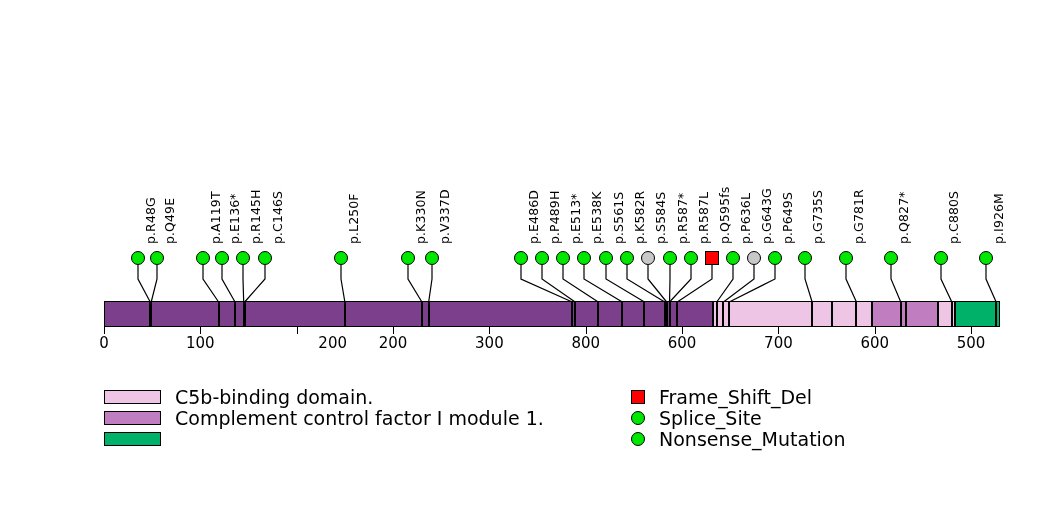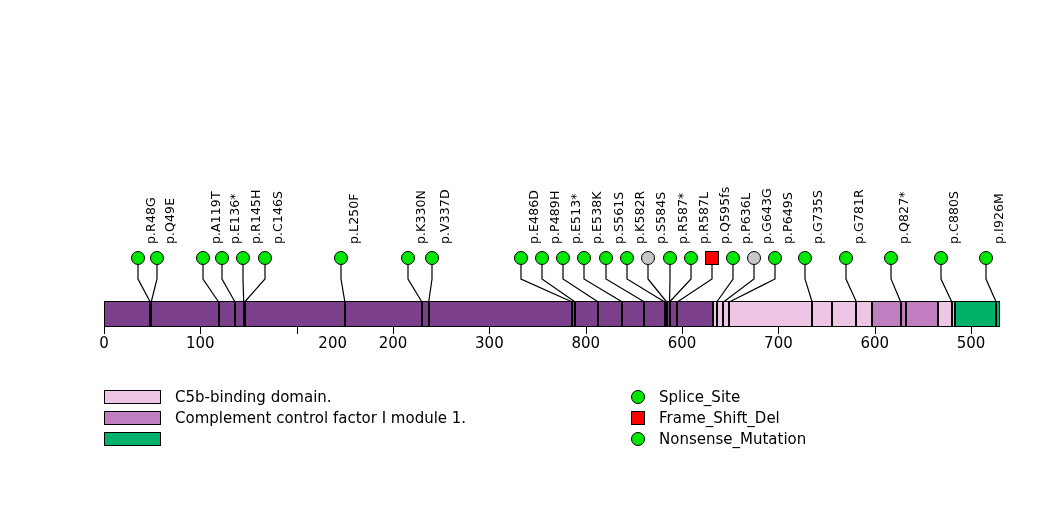--- a/index.html
+++ b/index.html
@@ -33,21 +33,21 @@
 
   
   #legend-domains{position:absolute;left:104px;top:386px;}
   #legend-types{position:absolute;left:625px;top:386px;}
   .lg-row{display:flex;align-items:center;height:21px;}
   .lg-swatch{width:57px;height:14px;box-sizing:border-box;border:1px solid #000;
        margin-right:14px;flex:none;}
   .lg-dot{width:14px;height:14px;box-sizing:border-box;border:1px solid #000;
        border-radius:50%;margin-right:14px;margin-left:6px;flex:none;}
   .lg-dot.square{border-radius:0;}
-  .lg-text{font-size:15px;white-space:nowrap;}
+  .lg-text{font-size:19px;white-space:nowrap;}
 </style>
 </head>
 <body>
 
 <div id="stage">
 
   <svg id="stems">
       <polyline points="138,265 138,279 150.24516129032259,302" fill="none" stroke="#000000" stroke-width="1.2"></polyline>
       <polyline points="157,265 157,279 151.20860215053764,302" fill="none" stroke="#000000" stroke-width="1.2"></polyline>
       <polyline points="203,265 203,279 218.6494623655914,302" fill="none" stroke="#000000" stroke-width="1.2"></polyline>
@@ -204,26 +204,26 @@
         <div class="lg-swatch" style="background: rgb(192, 125, 192);"></div>
         <div class="lg-text">Complement control factor I module 1.</div>
       </div>
       <div class="lg-row">
         <div class="lg-swatch" style="background: rgb(0, 177, 106);"></div>
       </div>
     </div>
 
   <div id="legend-types">
       <div class="lg-row">
+        <div class="lg-dot square" style="background: rgb(255, 0, 0);"></div>
+        <div class="lg-text">Frame_Shift_Del</div>
+      </div>
+      <div class="lg-row">
         <div class="lg-dot" style="background: rgb(0, 232, 0);"></div>
         <div class="lg-text">Splice_Site</div>
       </div>
       <div class="lg-row">
-        <div class="lg-dot square" style="background: rgb(255, 0, 0);"></div>
-        <div class="lg-text">Frame_Shift_Del</div>
-      </div>
-      <div class="lg-row">
         <div class="lg-dot" style="background: rgb(0, 232, 0);"></div>
         <div class="lg-text">Nonsense_Mutation</div>
       </div>
     </div>
 
 </div>
 
 </body></html>

